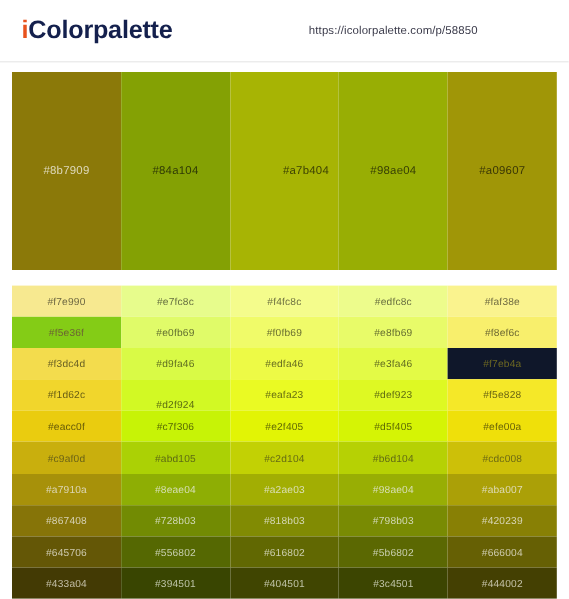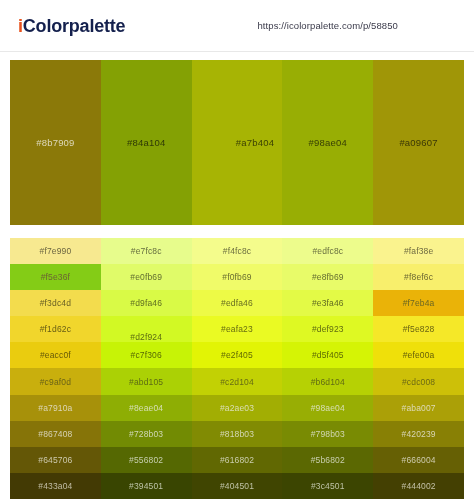--- a/index.html
+++ b/index.html
@@ -26,21 +26,21 @@
     height: 52px;
     flex: 0 0 52px;
     background: #ffffff;
     border-bottom: 1px solid #e8e8e8;
     display: flex;
     align-items: center;
     padding: 0 18px;
   }
 
   .brand {
-    font-size: 18px;
+    font-size: 21px;
     font-weight: bold;
     letter-spacing: -0.2px;
     white-space: nowrap;
     line-height: 1;
   }
   .brand-i { color: #e8521d; }
   .brand-rest { color: #14204d; }
 
   .header-url {
     margin-left: auto;
@@ -173,21 +173,21 @@
         </div>
         <div class="grid-cell" style="background: rgb(217, 250, 70);">
           <span class="grid-label" style="color: rgb(95, 110, 33);">#d9fa46</span>
         </div>
         <div class="grid-cell" style="background: rgb(237, 250, 70);">
           <span class="grid-label" style="color: rgb(104, 110, 33);">#edfa46</span>
         </div>
         <div class="grid-cell" style="background: rgb(227, 250, 70);">
           <span class="grid-label" style="color: rgb(99, 110, 33);">#e3fa46</span>
         </div>
-        <div class="grid-cell" style="background: #eab308;">
+        <div class="grid-cell" style="background: #0f172a;">
           <span class="grid-label" style="color: rgb(108, 103, 34);">#f7eb4a</span>
         </div>
       </div>
       <div class="grid-row">
         <div class="grid-cell" style="background: rgb(241, 214, 44);">
           <span class="grid-label" style="color: rgb(105, 94, 20);">#f1d62c</span>
         </div>
         <div class="grid-cell" style="background: rgb(210, 249, 36); align-items: flex-end;">
           <span class="grid-label" style="color: rgb(92, 109, 17);">#d2f924</span>
         </div>

